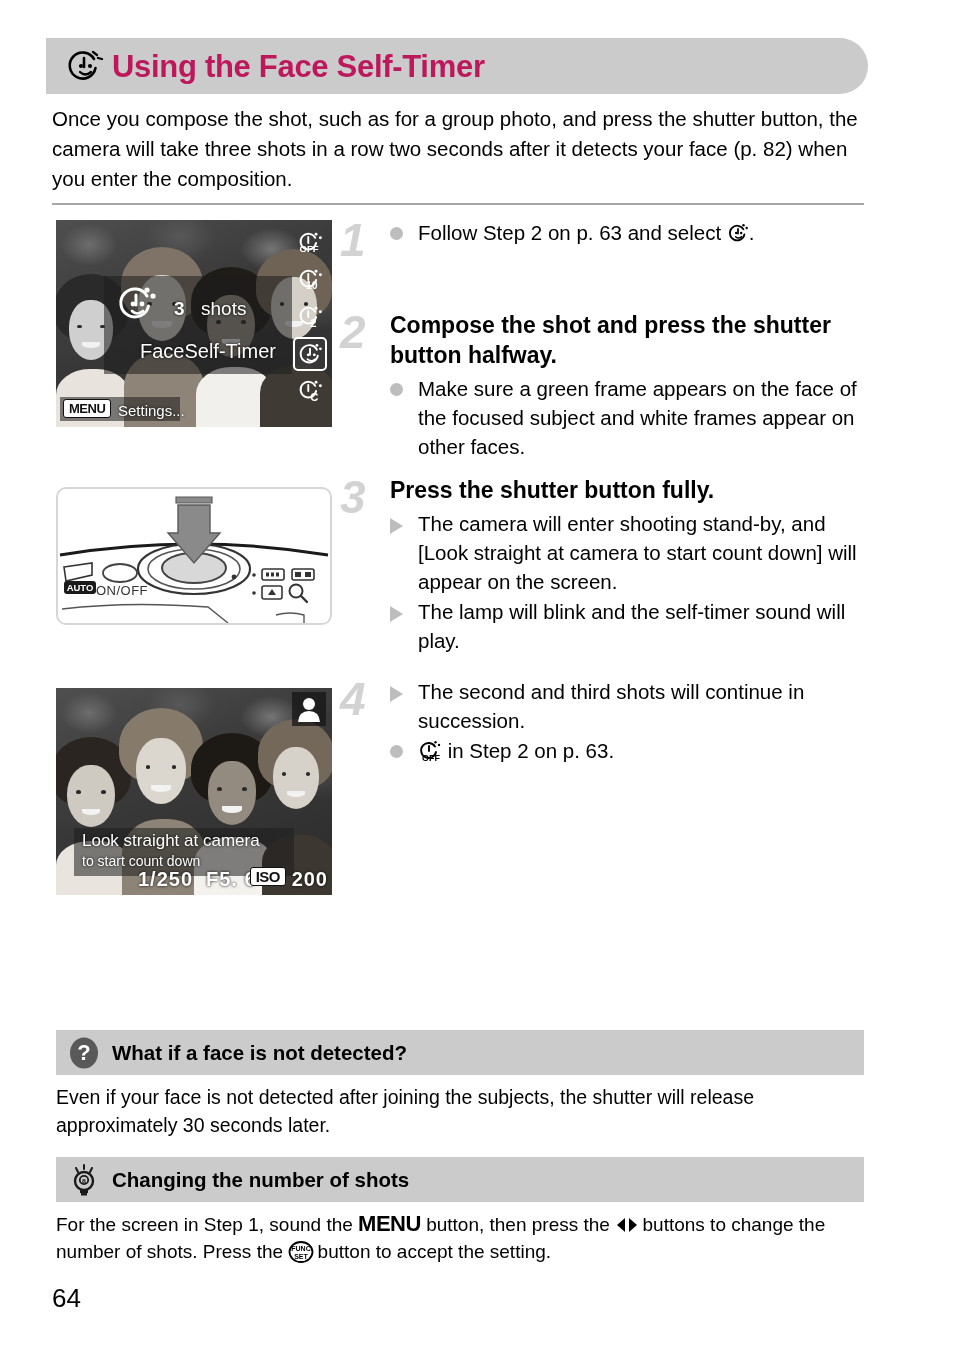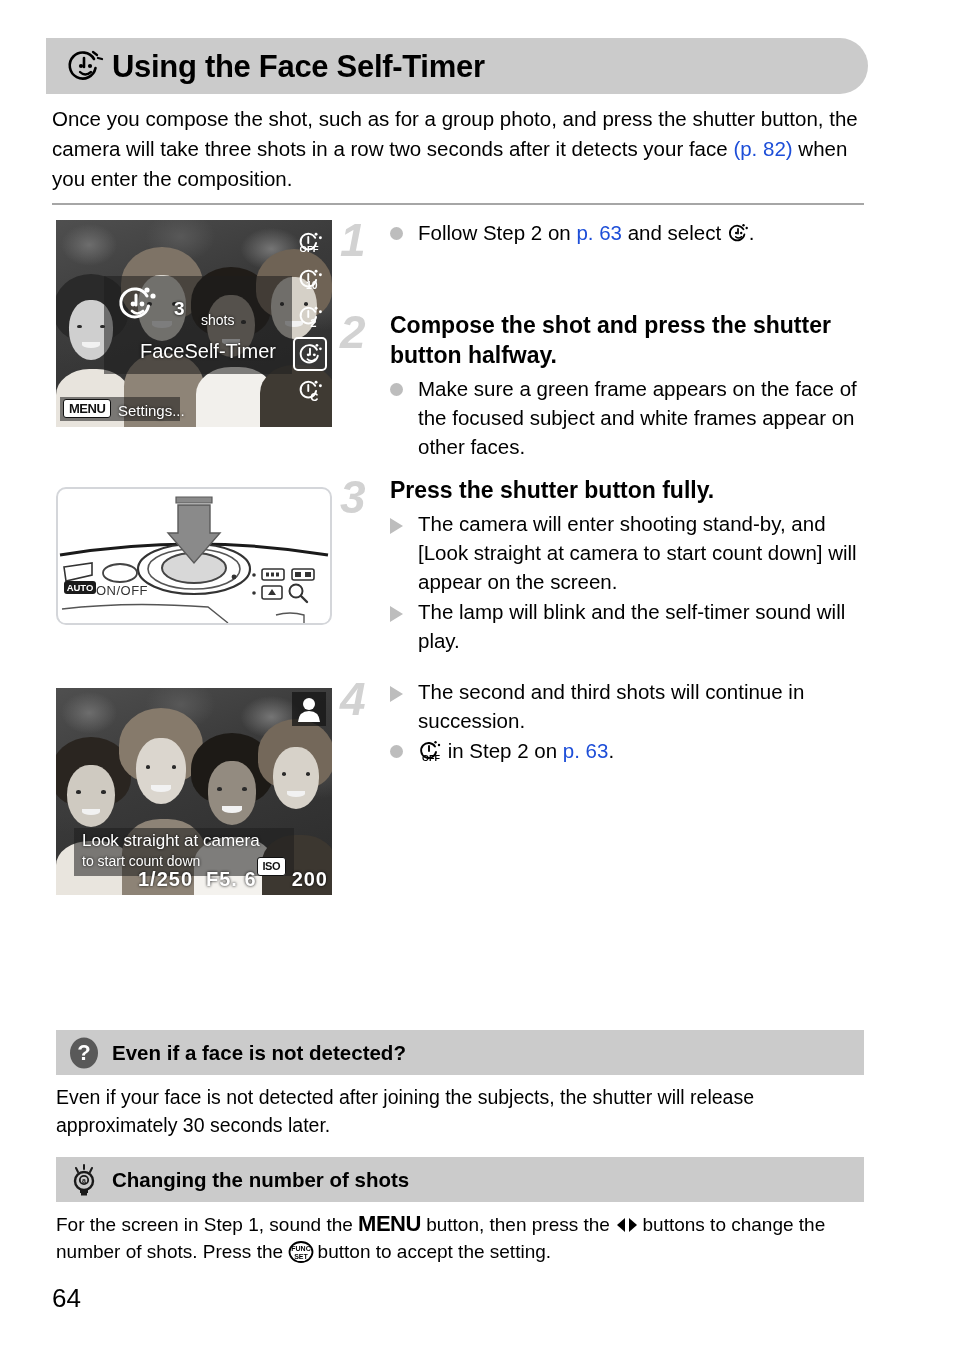--- a/index.html
+++ b/index.html
@@ -20,30 +20,30 @@
     width: 822px; height: 56px;
     background: #cbcbcb;
     border-top-right-radius: 28px;
     border-bottom-right-radius: 28px;
     display: flex; align-items: center;
     padding-left: 18px;
   }
   .title-icon { width: 40px; height: 40px; flex: 0 0 40px; margin-right: 8px; }
   .title-text {
     font-size: 31px; font-weight: bold; letter-spacing: -0.3px;
-    color: #000000; line-height: 1;
+    color: #be185d; line-height: 1;
   }
 
   
   .intro {
     position: absolute;
     left: 52px; top: 104px; width: 812px;
     font-size: 20.5px; line-height: 30px;
   }
-  .pglink { color: #1d4ed8; }
+  .pglink { color: #000000; }
 
   .hrule {
     position: absolute; left: 52px; top: 203px;
     width: 812px; height: 2px; background: #a6a6a6;
   }
 
   
   .fig { position: absolute; left: 56px; }
   .lcd {
     width: 276px; height: 207px;
@@ -227,21 +227,21 @@
         </g>
         <circle cx="19" cy="22" r="2.4" fill="#fff"></circle>
         <circle cx="28" cy="22" r="2.4" fill="#fff"></circle>
         <path d="M18 29 Q23 34 29 29" fill="none" stroke="#fff" stroke-width="2.6" stroke-linecap="round"></path>
         <circle cx="33" cy="8" r="2.6" fill="#fff"></circle>
         <circle cx="39" cy="14" r="2.6" fill="#fff"></circle>
       </svg>
     </span>
 
     <span class="osd-text" style="left:118px;top:78px;font-size:19px;font-weight:bold;">3</span>
-    <span class="osd-text" style="left:145px;top:78px;font-size:14px;margin-top:14px;">shots</span>
+    <span class="osd-text" style="left:145px;top:78px;font-size:19px;">shots</span>
 
     <span class="osd-text" style="left:84px;top:120px;font-size:20px;">FaceSelf-Timer</span>
 
     <div class="menu-col">
       <div class="menu-item">
         <svg class="menu-ico" viewBox="0 0 30 30" aria-hidden="true">
           <g fill="none" stroke="#fff" stroke-width="2.2" stroke-linecap="round">
             <path d="M21 9 A9 9 0 1 0 22 15"></path>
               <path d="M13 8 L13 15"></path>
           </g>
@@ -395,21 +395,21 @@
         <path d="M3 27 Q4 16 14 16 Q24 16 25 27 Z" fill="#fff"></path>
       </svg>
     </span>
 
     <div class="osd-panel" style="left:18px;top:140px;width:220px;height:48px;"></div>
     <span class="osd-text" style="left:26px;top:143px;font-size:17px;">Look straight at camera</span>
     <span class="osd-text" style="left:26px;top:165px;font-size:14px;">to start count down</span>
 
     <span class="osd-text" style="left:82px;bottom:4px;font-size:20px;font-weight:bold;letter-spacing:1px;">1/250</span>
     <span class="osd-text" style="left:150px;bottom:4px;font-size:20px;font-weight:bold;letter-spacing:1px;">F5. 6</span>
-    <span class="menu-badge" style="position:absolute;right:46px;bottom:19px;font-size:11px;">ISO</span>
+    <span class="menu-badge" style="position:absolute;right:46px;bottom:9px;font-size:15px;">ISO</span>
     <span class="osd-text" style="right:4px;bottom:4px;font-size:20px;font-weight:bold;letter-spacing:1px;">200</span>
   </div>
 </div>
 
 <div class="steps">
 
   <div class="step" style="min-height:82px;">
     <div class="step-num">1</div>
     <div class="bullets">
       <div class="bullet">
@@ -495,21 +495,21 @@
 </div>
 
 <div class="callout" style="top:1030px;">
   <div class="callout-head">
     <span class="hico">
       <svg viewBox="0 0 32 32" width="32" height="32" aria-hidden="true">
         <ellipse cx="16" cy="16" rx="14" ry="15.5" fill="#595959"></ellipse>
         <text x="16" y="23" font-size="22" font-weight="bold" fill="#fff" font-family="Liberation Sans, sans-serif" text-anchor="middle">?</text>
       </svg>
     </span>
-    <span class="htxt">Even if a face is not detected?</span>
+    <span class="htxt">What if a face is not detected?</span>
   </div>
   <div class="callout-body">Even if your face is not detected after joining the subjects, the shutter will release approximately 30 seconds later.</div>
 </div>
 
 <div class="callout" style="top:1157px;">
   <div class="callout-head">
     <span class="hico">
       <svg viewBox="0 0 32 32" width="32" height="32" aria-hidden="true">
         <g stroke="#1a1a1a" stroke-width="2" stroke-linecap="round">
           <path d="M16 1 L16 5"></path>

